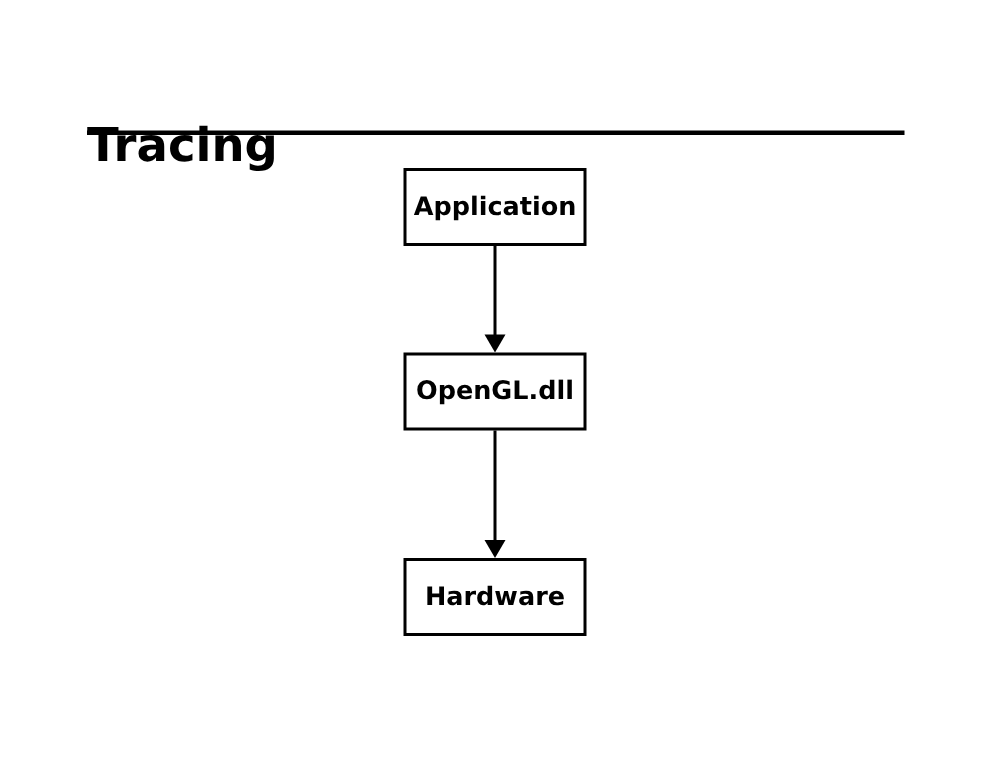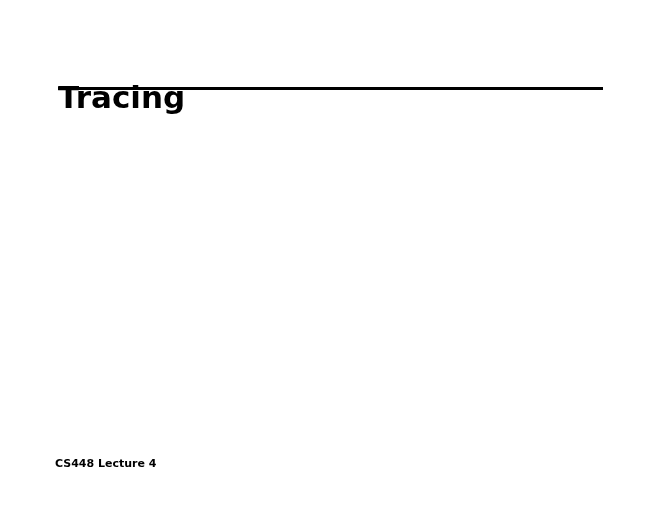--- a/index.html
+++ b/index.html
@@ -127,17 +127,37 @@
 </style>
 </head>
 <body>
 
 <div class="slide">
 
   <div class="slide-title">Tracing</div>
 
   <div class="title-rule"></div>
 
+  <div class="diagram">
 
-  <div class="footer-left">CS448 Lecture 4</div>
+    <div class="node-box node-1">
+      <span class="node-label">Application</span>
+    </div>
+
+    <div class="arrow arrow-1"></div>
+    <div class="arrow-head arrow-head-1"></div>
+
+    <div class="node-box node-2">
+      <span class="node-label">OpenGL.dll</span>
+    </div>
+
+    <div class="arrow arrow-2"></div>
+    <div class="arrow-head arrow-head-2"></div>
+
+    <div class="node-box node-3">
+      <span class="node-label">Hardware</span>
+    </div>
+
+  </div>
+
 
 
 </div>
 
 </body></html>

